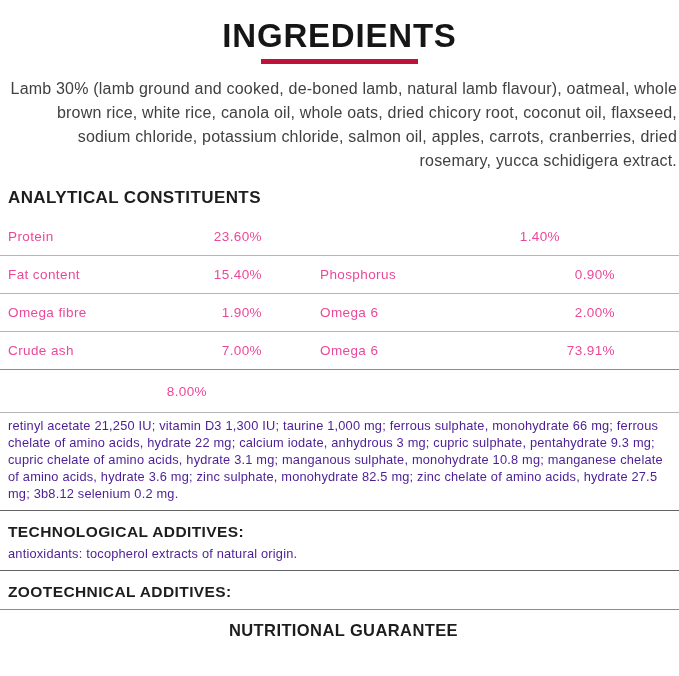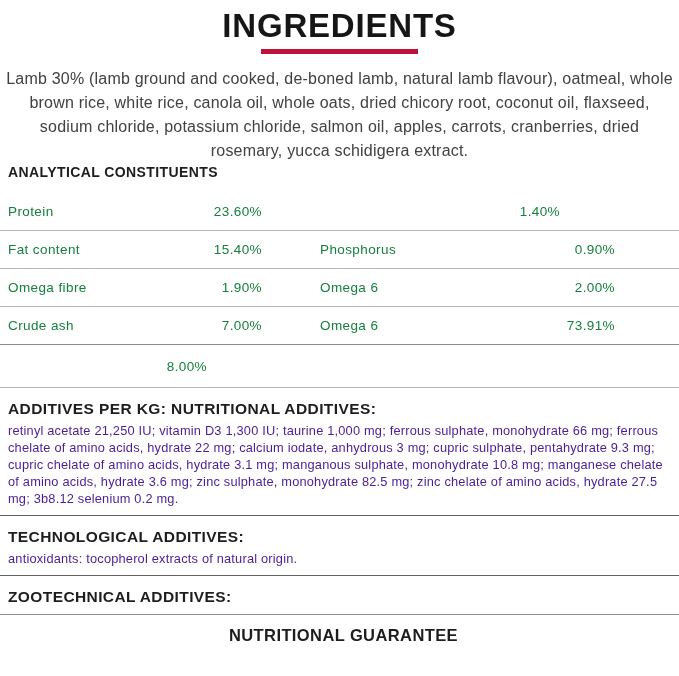--- a/index.html
+++ b/index.html
@@ -7,53 +7,53 @@
     width: 679px; height: 676px;
     font-family: "Liberation Sans", sans-serif;
     color: #414042;
     -webkit-font-smoothing: antialiased;
   }
   .page { position: relative; width: 679px; height: 676px; overflow: hidden; background: #fff; }
 
   
   .header { text-align: center; }
   .title {
-    margin: 0; padding-top: 7px;
+    margin: 0; padding-top: 17px;
     font-size: 33px; line-height: 37px;
     font-weight: 800; letter-spacing: 0.8px;
     color: #161616;
   }
   .accent-bar { width: 157px; height: 5px; background: #be1238; margin: 5px auto 0 auto; }
 
   
   .ingredients-text {
     width: 675px; margin: 13px auto 0 auto;
-    text-align: center;
+    text-align: right;
     font-size: 16px; line-height: 24px;
     letter-spacing: 0.2px; color: #414042;
   }
 
   
   .section-heading {
     margin: 0 0 0 8px;
     font-weight: 800; color: #1d1d1d; letter-spacing: 0.4px;
   }
-  .h-analytical { font-size: 14px; line-height: 19px; }
+  .h-analytical { margin-top: 15px; font-size: 17px; line-height: 19px; }
   .h-sub { font-size: 15.5px; line-height: 19px; }
   .h-guarantee { font-size: 16.5px; line-height: 19px; text-align: center; }
 
   
   .an-table { margin-top: 11px; }
   .an-row {
     display: grid;
     grid-template-columns: 199px 55px 58px 240px 55px;
     align-items: center;
     height: 37px;
     padding-left: 8px;
-    font-size: 13.5px; letter-spacing: 0.4px; color: #15803d;
+    font-size: 13.5px; letter-spacing: 0.4px; color: #ec4899;
   }
   .an-row.tall { height: 42px; }
   .an-cell.value { text-align: right; }
   .sep { height: 1px; width: 679px; background: #b5b5b5; }
   .sep.mid { background: #8c8c8c; }
   .sep.dark { background: #636363; }
 
   
   .body-text {
     margin: 4px 10px 0 8px;
@@ -117,21 +117,20 @@
     <div class="an-row tall">
       <span class="an-cell value">8.00%</span>
       <span class="an-cell gap"></span>
       <span class="an-cell label"></span>
       <span class="an-cell value"></span>
     </div>
   </div>
 
   <div class="sep"></div>
 
-  <h3 class="section-heading h-sub mt-head">ADDITIVES PER KG: NUTRITIONAL ADDITIVES:</h3>
   <p class="body-text">retinyl acetate 21,250 IU; vitamin D3 1,300 IU; taurine 1,000 mg; ferrous sulphate, monohydrate 66 mg; ferrous chelate of amino acids, hydrate 22 mg; calcium iodate, anhydrous 3 mg; cupric sulphate, pentahydrate 9.3 mg; cupric chelate of amino acids, hydrate 3.1 mg; manganous sulphate, monohydrate 10.8 mg; manganese chelate of amino acids, hydrate 3.6 mg; zinc sulphate, monohydrate 82.5 mg; zinc chelate of amino acids, hydrate 27.5 mg; 3b8.12 selenium 0.2 mg.</p>
 
   <div class="sep dark mt-divider"></div>
 
   <h3 class="section-heading h-sub mt-head">TECHNOLOGICAL ADDITIVES:</h3>
   <p class="body-text">antioxidants: tocopherol extracts of natural origin.</p>
 
   <div class="sep dark mt-divider"></div>
 
   <h3 class="section-heading h-sub mt-head">ZOOTECHNICAL ADDITIVES:</h3>

